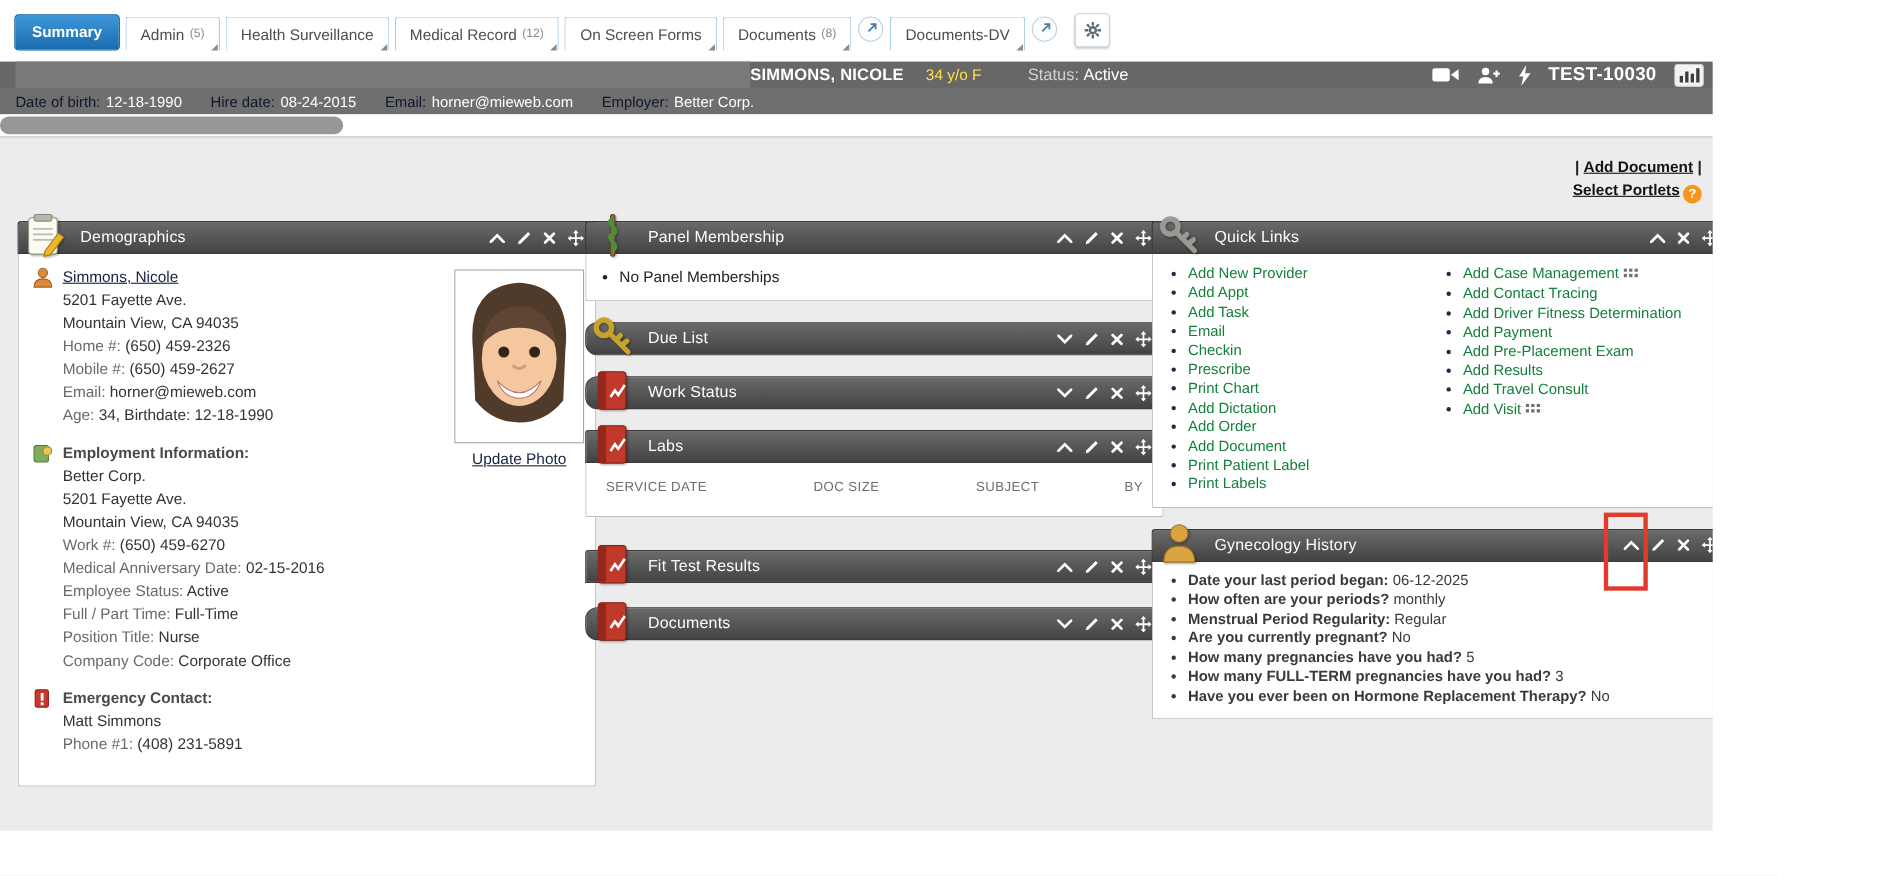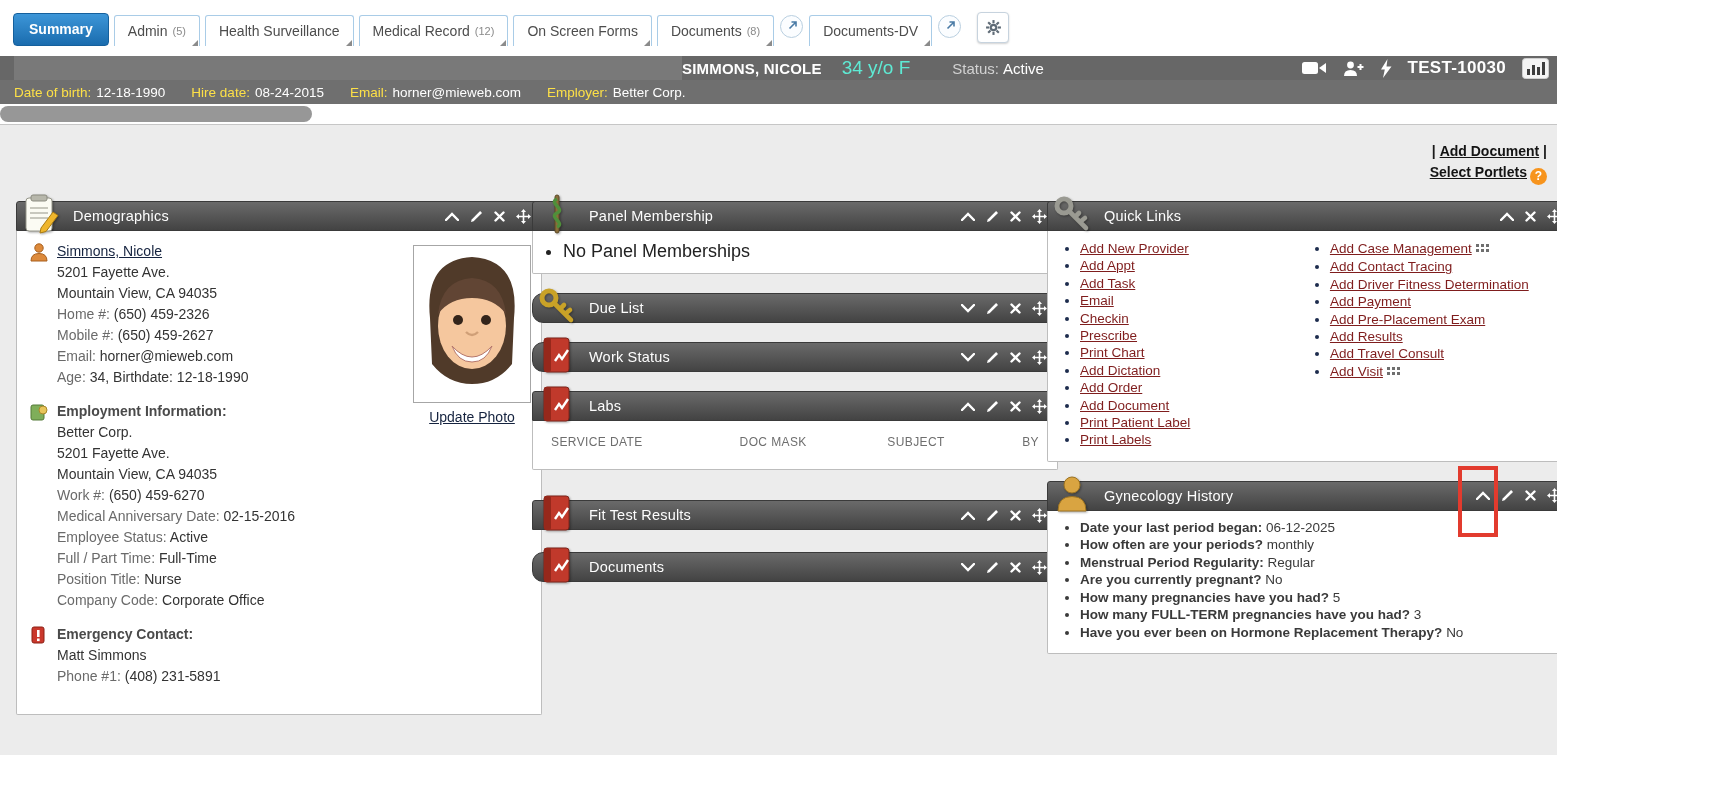--- a/index.html
+++ b/index.html
@@ -26,29 +26,29 @@
          display:flex; align-items:center; justify-content:center; align-self:center; margin:0 1px 2px; cursor:pointer; }
   .gear-btn { width:32px; height:31px; border:1px solid #c7d3de; border-radius:4px; background:#fff;
          box-shadow:0 1px 2px rgba(0,0,0,.18); display:flex; align-items:center; justify-content:center;
          align-self:center; margin-left:10px; cursor:pointer; }
 
   
   .banner1 { margin-top:10px; height:24px; background:#676767; position:relative; display:flex; align-items:center; padding-left:14px; }
   .banner1-hl { position:absolute; left:0; top:0; width:668px; height:24px; background:#797979; }
   .banner1 > * { position:relative; z-index:1; }
   .pname { color:#fff; font-weight:bold; font-size:15px; letter-spacing:.2px; }
-  .pagesex { color:#5eead4; font-size:19px; margin-left:20px; }
+  .pagesex { color:#fde047; font-size:14px; margin-left:20px; }
   .pstatus { margin-left:42px; font-size:15px; }
   .pstatus .slabel { color:#d2d2d2; }
   .pstatus .sval { color:#fff; margin-left:4px; }
   .bicons { margin-left:auto; display:flex; align-items:center; gap:16px; padding-right:8px; }
   .pid { color:#fff; font-weight:bold; font-size:17px; letter-spacing:.3px; }
 
   .banner2 { height:24px; background:#6f6f6f; display:flex; align-items:center; gap:26px; padding-left:14px; font-size:13.5px; }
-  .banner2 .flabel { color:#fde047; }
+  .banner2 .flabel { color:#0f172a; }
   .banner2 .fval { color:#fff; margin-left:5px; }
 
   .hscroll { height:20px; background:#fff; padding-top:2px; }
   .hthumb { width:312px; height:16px; background:#979797; border-radius:8px; }
 
   
   .visitbar { display:flex; align-items:center; gap:8px; padding:8px 14px; background:#fff; height:41px; }
   .btn { border:1px solid #b3b3b3; border-radius:4px; background:linear-gradient(#ffffff,#e7e7e7);
          padding:4px 11px; font-size:13.5px; color:#444; font-family:"Liberation Sans",sans-serif; cursor:pointer; }
   .encgrp { margin-left:16px; font-size:14.5px; color:#1b1b1b; }
@@ -81,21 +81,21 @@
   .photo { width:118px; height:158px; background:#fff; border:1px solid #a6a6a6; overflow:hidden; }
   .dlink { color:#15233f; text-decoration:underline; cursor:pointer; }
   .photo-wrap .dlink { display:inline-block; margin-top:6px; font-size:14px; }
   .dgroup { display:flex; margin-bottom:13px; }
   .gicon { width:28px; flex:0 0 28px; padding-top:1px; }
   .glines { line-height:21px; }
   .dlabel { color:#6a6a6a; }
   .dheading { font-weight:bold; color:#4a4a4a; }
 
   
-  .plist { margin:0; padding:10px 14px 12px 30px; font-size:18px; color:#222; }
+  .plist { margin:0; padding:10px 14px 12px 30px; font-size:14px; color:#222; }
   .plist li { line-height:20px; }
 
   
   .labs-body { padding:14px 0 20px; }
   .thead { display:flex; padding:0 18px; font-size:12px; color:#6e6e6e; letter-spacing:.4px;gap:37px; }
   .labs-body .c1 { width:178px; } .labs-body .c2 { width:130px; } .labs-body .c3 { width:115px; }
 
   
   .fit-body { padding:14px 0 12px; }
   .fit-head { display:flex; padding:0 20px; font-size:11.5px; font-weight:bold; color:#6e6e6e; }
@@ -106,21 +106,21 @@
   .arrow { width:0; height:0; border-top:6px solid transparent; border-bottom:6px solid transparent; cursor:pointer; }
   .arrow.left { border-right:8px solid #555; }
   .arrow.right { border-left:8px solid #555; }
   .track { flex:1; height:12px; background:#e2e2e2; border-radius:6px; margin:0 7px; position:relative; cursor:pointer; }
   .thumb { position:absolute; left:0; top:0; width:63%; height:12px; background:#8d8d8d; border-radius:6px; cursor:grab; }
 
   
   .ql-body { display:flex; padding:9px 4px 12px 10px; }
   .ql-body ul { margin:0; padding:0 0 0 22px; width:49%; list-style:disc; }
   .ql-body li { font-size:13.5px; line-height:17.4px; color:#1d2c4d; }
-  .ql-body a { color:#7f1d1d; text-decoration:underline; cursor:pointer; }
+  .ql-body a { color:#15803d; cursor:pointer; }
   .gridicon { display:inline-block; margin-left:4px; vertical-align:-1px; }
 
   
   .gyn-body { padding:8px 8px 12px 8px; }
   .gyn-body ul { margin:0; padding:0 0 0 24px; list-style:disc; }
   .gyn-body li { font-size:13.5px; line-height:17.5px; color:#3a3a3a; }
   .gyn-body b { color:#3a3a3a; }
 
   .redbox { position:absolute; left:1458px; top:341px; width:40px; height:71px; border:4px solid #e23b2e; z-index:30; }
 </style>
@@ -519,21 +519,21 @@
                     <path d="M15 7.5 L12 10 V5 Z"></path>
                   </g>
                   <path d="M7.5 2 V13 M2 7.5 H13" stroke="#fff" stroke-width="1.6"></path>
                 </svg>
               </span>
           </span>
         </div>
         <div class="pbody labs-body">
           <div class="thead">
             <span class="c1">SERVICE DATE</span>
-            <span class="c2">DOC MASK</span>
+            <span class="c2">DOC SIZE</span>
             <span class="c3">SUBJECT</span>
             <span class="c4">BY</span>
           </div>
         </div>
       </div>
 
       <div class="portlet open" style="margin-bottom:22px">
         <span class="picon">
           <svg viewBox="0 0 42 42">
               <rect x="8" y="4" width="25" height="34" rx="3" fill="#c0392b" stroke="#7e241a"></rect>

